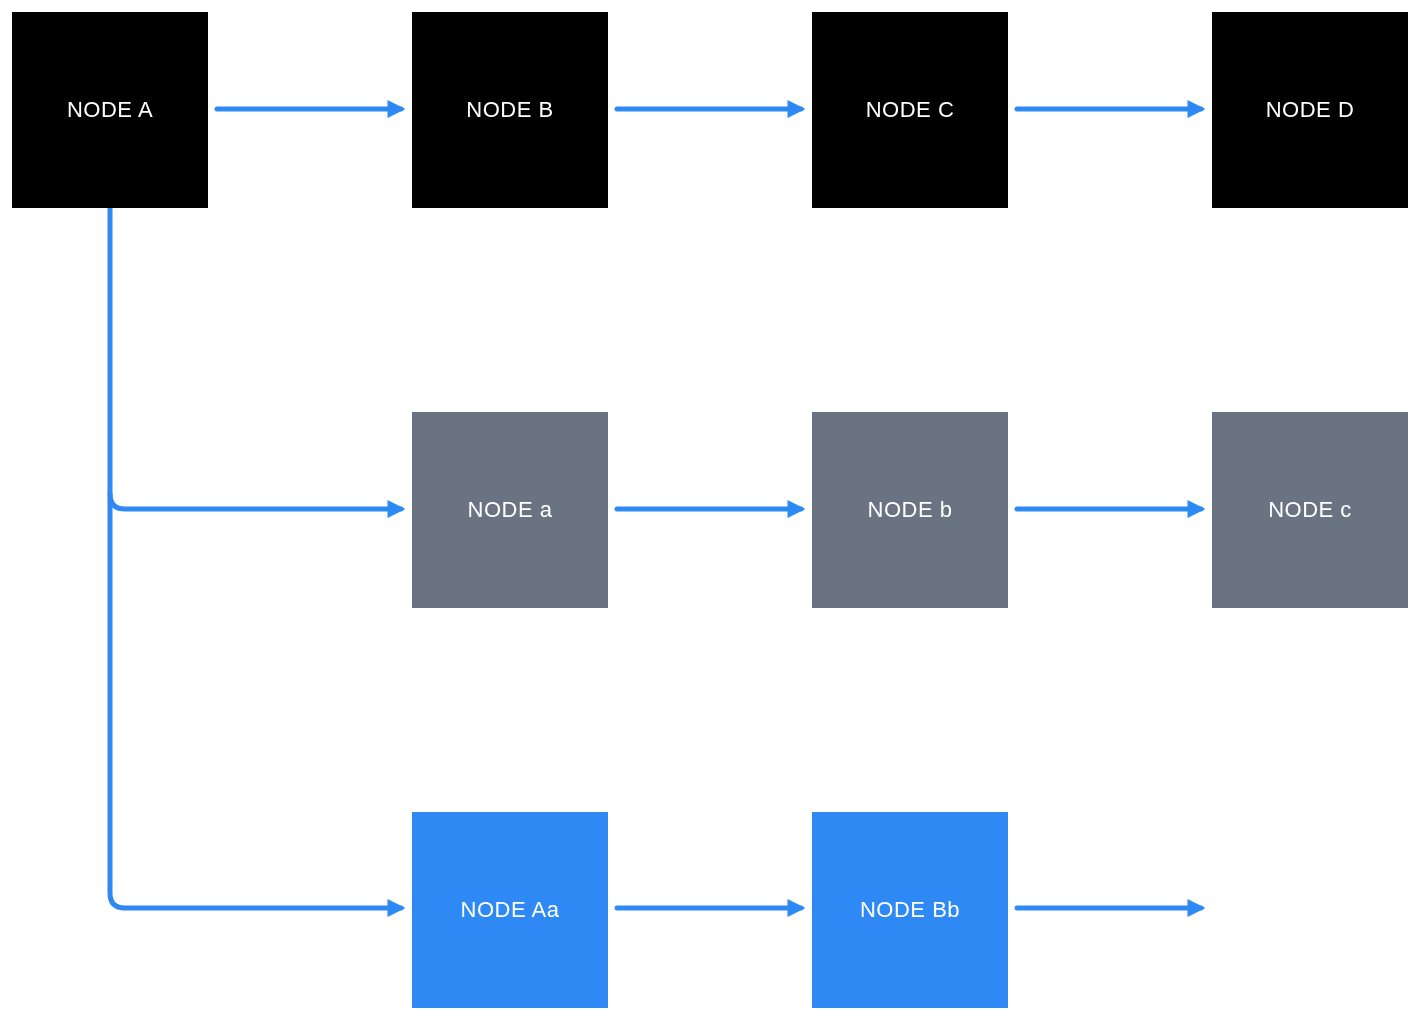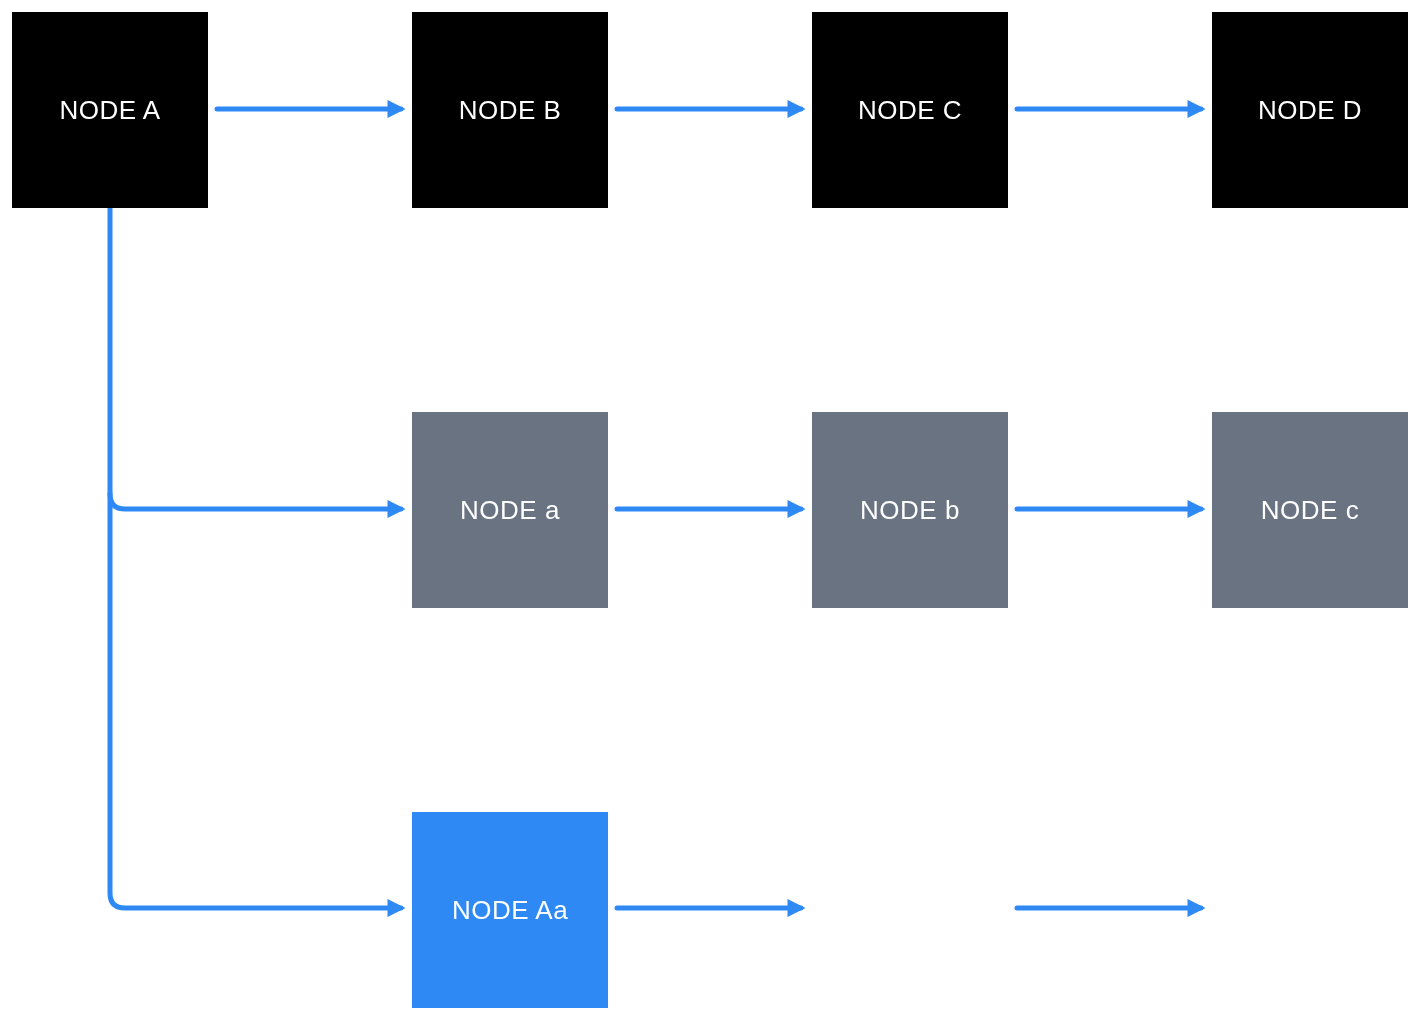--- a/index.html
+++ b/index.html
@@ -32,21 +32,21 @@
   .edge-head { fill: var(--arrow-color, #2e89f5); }
 
   .node {
     position: absolute;
     width: 196px;
     height: 196px;
     display: flex;
     align-items: center;
     justify-content: center;
     color: #ffffff;
-    font-size: 26px;
+    font-size: 22px;
     letter-spacing: 0.5px;
     white-space: nowrap;
   }
 
   .c1 { left: 12px; }
   .c2 { left: 412px; }
   .c3 { left: 812px; }
   .c4 { left: 1212px; }
   .r1 { top: 12px; }
   .r2 { top: 412px; }
@@ -97,14 +97,17 @@
   <div class="node r2 c3" style="background-color: rgb(105, 115, 130); color: rgb(255, 255, 255);">
     <span>NODE b</span>
   </div>
   <div class="node r2 c4" style="background-color: rgb(105, 115, 130); color: rgb(255, 255, 255);">
     <span>NODE c</span>
   </div>
 
   <div class="node r3 c2" style="background-color: rgb(46, 137, 245); color: rgb(255, 255, 255);">
     <span>NODE Aa</span>
   </div>
+  <div class="node r3 c3" style="background-color: rgb(46, 137, 245); color: rgb(255, 255, 255);">
+    <span>NODE Bb</span>
+  </div>
 
 </div>
 
 </body></html>

